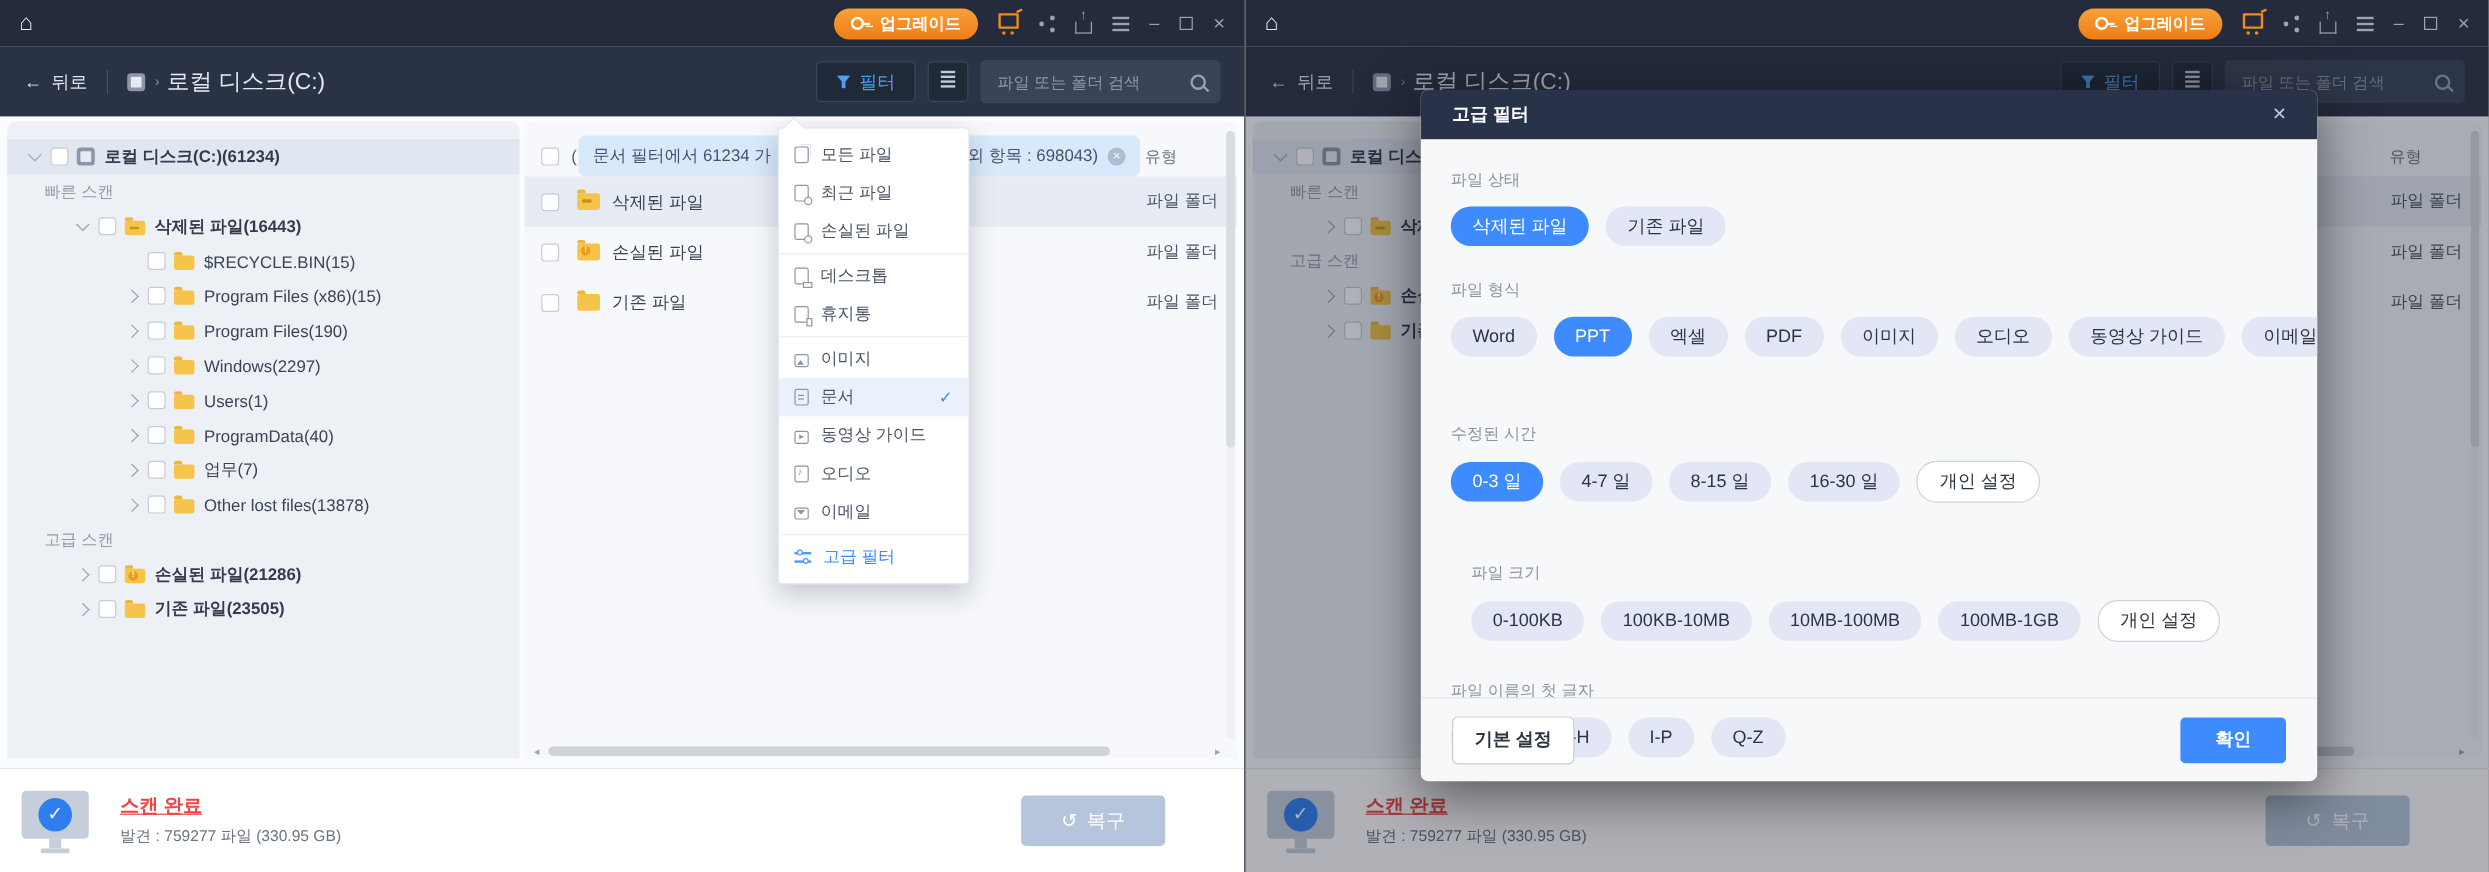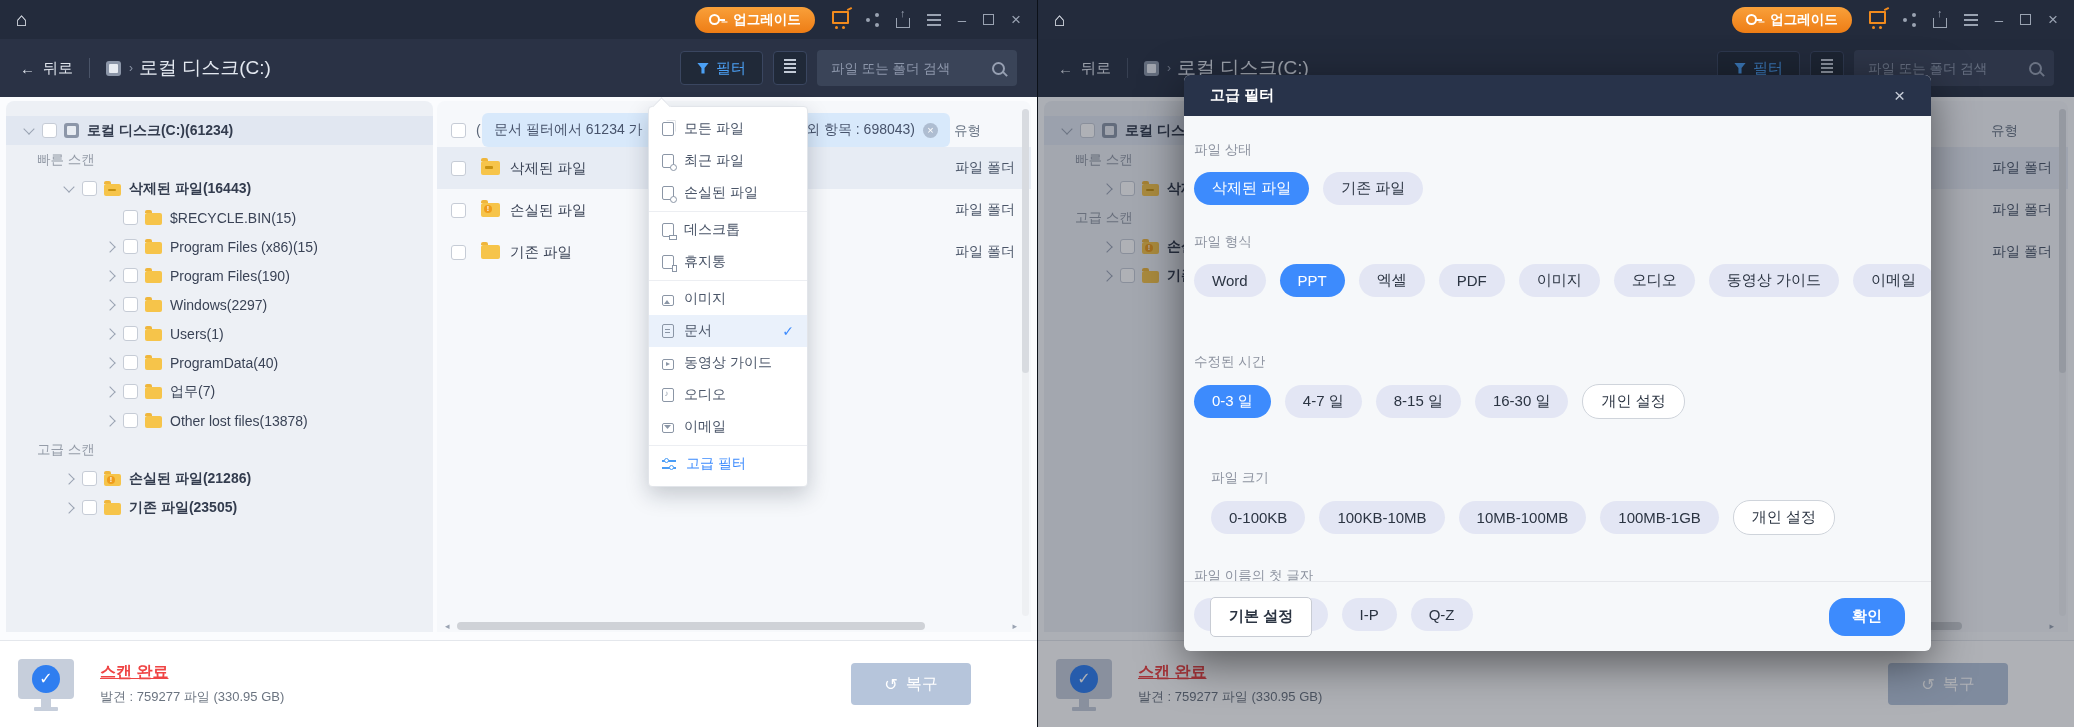--- a/index.html
+++ b/index.html
@@ -122,34 +122,34 @@
   .st-title{font-size:16px;font-weight:bold;color:#ef4444;text-decoration:underline;}
   .st-sub{font-size:13px;color:#6b7480;margin-top:5px;}
   .recover-btn{margin-left:auto;margin-right:48px;width:120px;height:42px;background:#b6c5db;border-radius:4px;color:#fff;font-size:16px;display:flex;align-items:center;justify-content:center;gap:8px;}
 
   
   .overlay{position:absolute;left:0;right:0;top:39px;bottom:0;background:rgba(21,27,40,.34);z-index:20;}
   .dialog{position:absolute;left:1184px;top:75px;width:747px;height:576px;background:#f6f8fa;border-radius:6px;overflow:hidden;box-shadow:0 12px 44px rgba(0,0,0,.5);z-index:30;}
   .dlg-head{height:41px;background:#28334a;display:flex;align-items:center;padding:0 26px;box-sizing:border-box;}
   .dlg-title{color:#fff;font-size:15px;font-weight:bold;}
   .dlg-x{margin-left:auto;color:#c7cdd8;font-size:19px;line-height:1;}
-  .dlg-body{padding:25px 10px 0;}
+  .dlg-body{padding:25px 25px 0;}
   .dlg-label{font-size:13.5px;color:#8d93a0;}
   .pillrow{display:flex;align-items:center;gap:14px;margin-top:13px;flex-wrap:nowrap;}
   .pill{height:33px;padding:0 18px;border-radius:17px;background:#e3e6f4;color:#2b3442;font-size:15px;display:inline-flex;align-items:center;white-space:nowrap;box-sizing:border-box;}
   .pill.selected{background:#3d8bfd;color:#fff;}
   .pill.custom{background:#fff;border:1px solid #cfd4db;height:35px;}
   .dlg-section{margin-top:28px;}
   .dlg-section:first-child{margin-top:0;}
   .dlg-section:nth-child(3){margin-top:56px;}
   .dlg-section:nth-child(4){margin-top:50px;margin-left:17px;}
   .dlg-section:nth-child(5){margin-top:32px;}
   .dlg-foot{position:absolute;left:0;right:0;bottom:0;height:70px;border-top:1px solid #e6e8ec;display:flex;align-items:center;padding:0 26px;box-sizing:border-box;}
   .btn-default{height:38px;padding:0 18px;background:#fff;border:1px solid #c8ccd4;border-radius:5px;font-size:15px;font-weight:bold;color:#2b3442;display:flex;align-items:center;}
-  .btn-ok{margin-left:auto;width:76px;height:38px;background:#3d8bfd;border-radius:16px;color:#fff;font-size:15px;font-weight:bold;display:flex;align-items:center;justify-content:center;}
+  .btn-ok{margin-left:auto;width:88px;height:38px;background:#3d8bfd;border-radius:4px;color:#fff;font-size:15px;font-weight:bold;display:flex;align-items:center;justify-content:center;}
 </style>
 </head>
 <body>
 
 <div class="stage">
 
   <div class="window" id="w-left">
     <div class="titlebar">
       <span class="home">⌂</span>
       <div class="tb-right">

